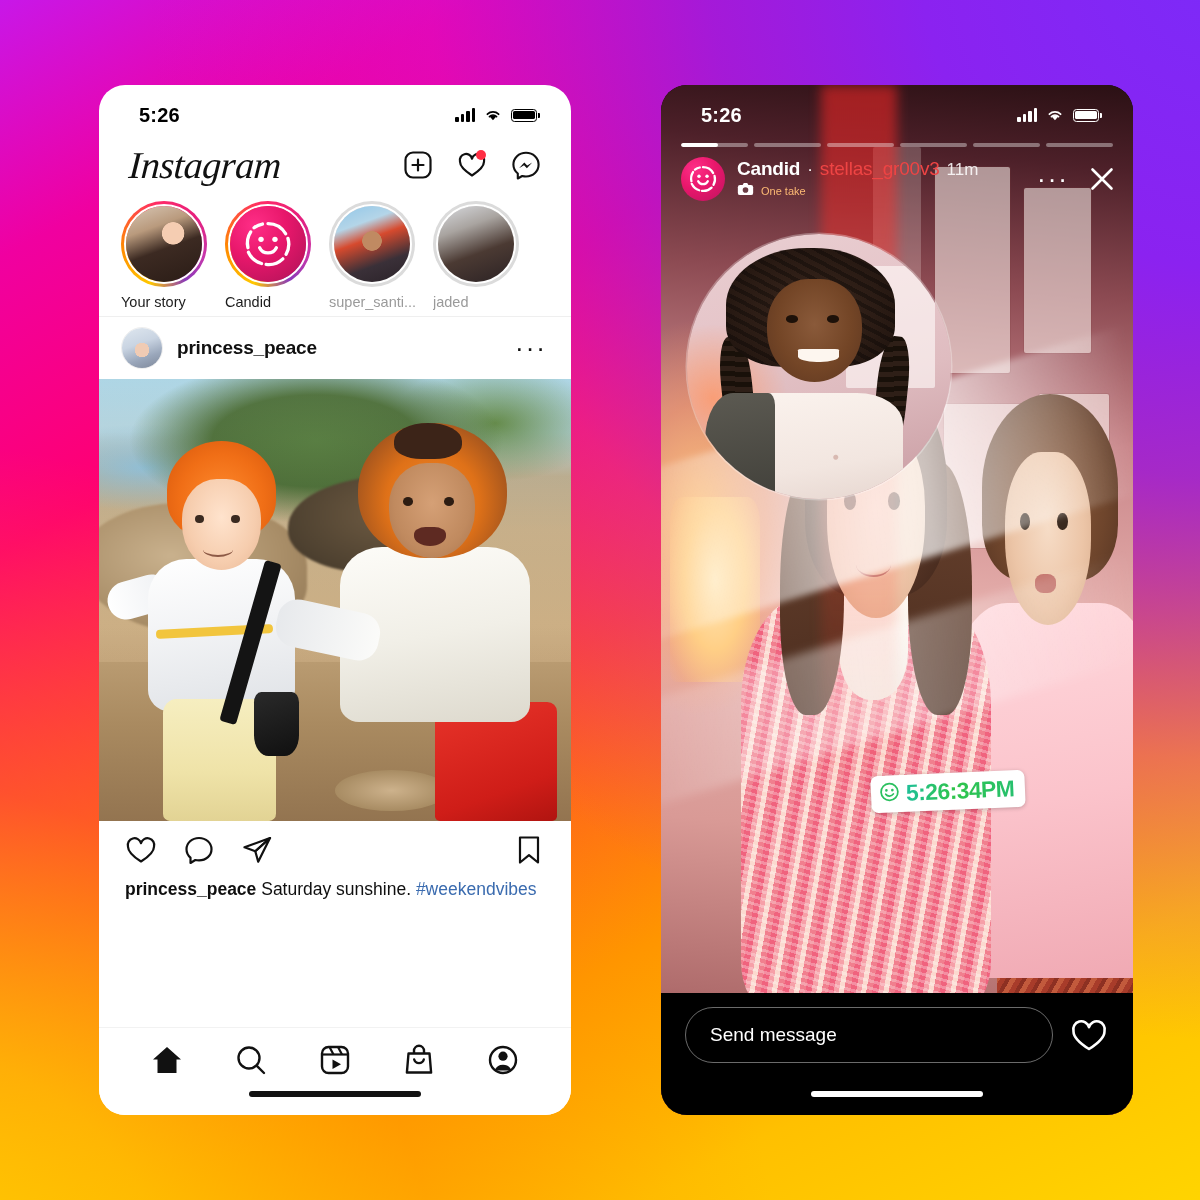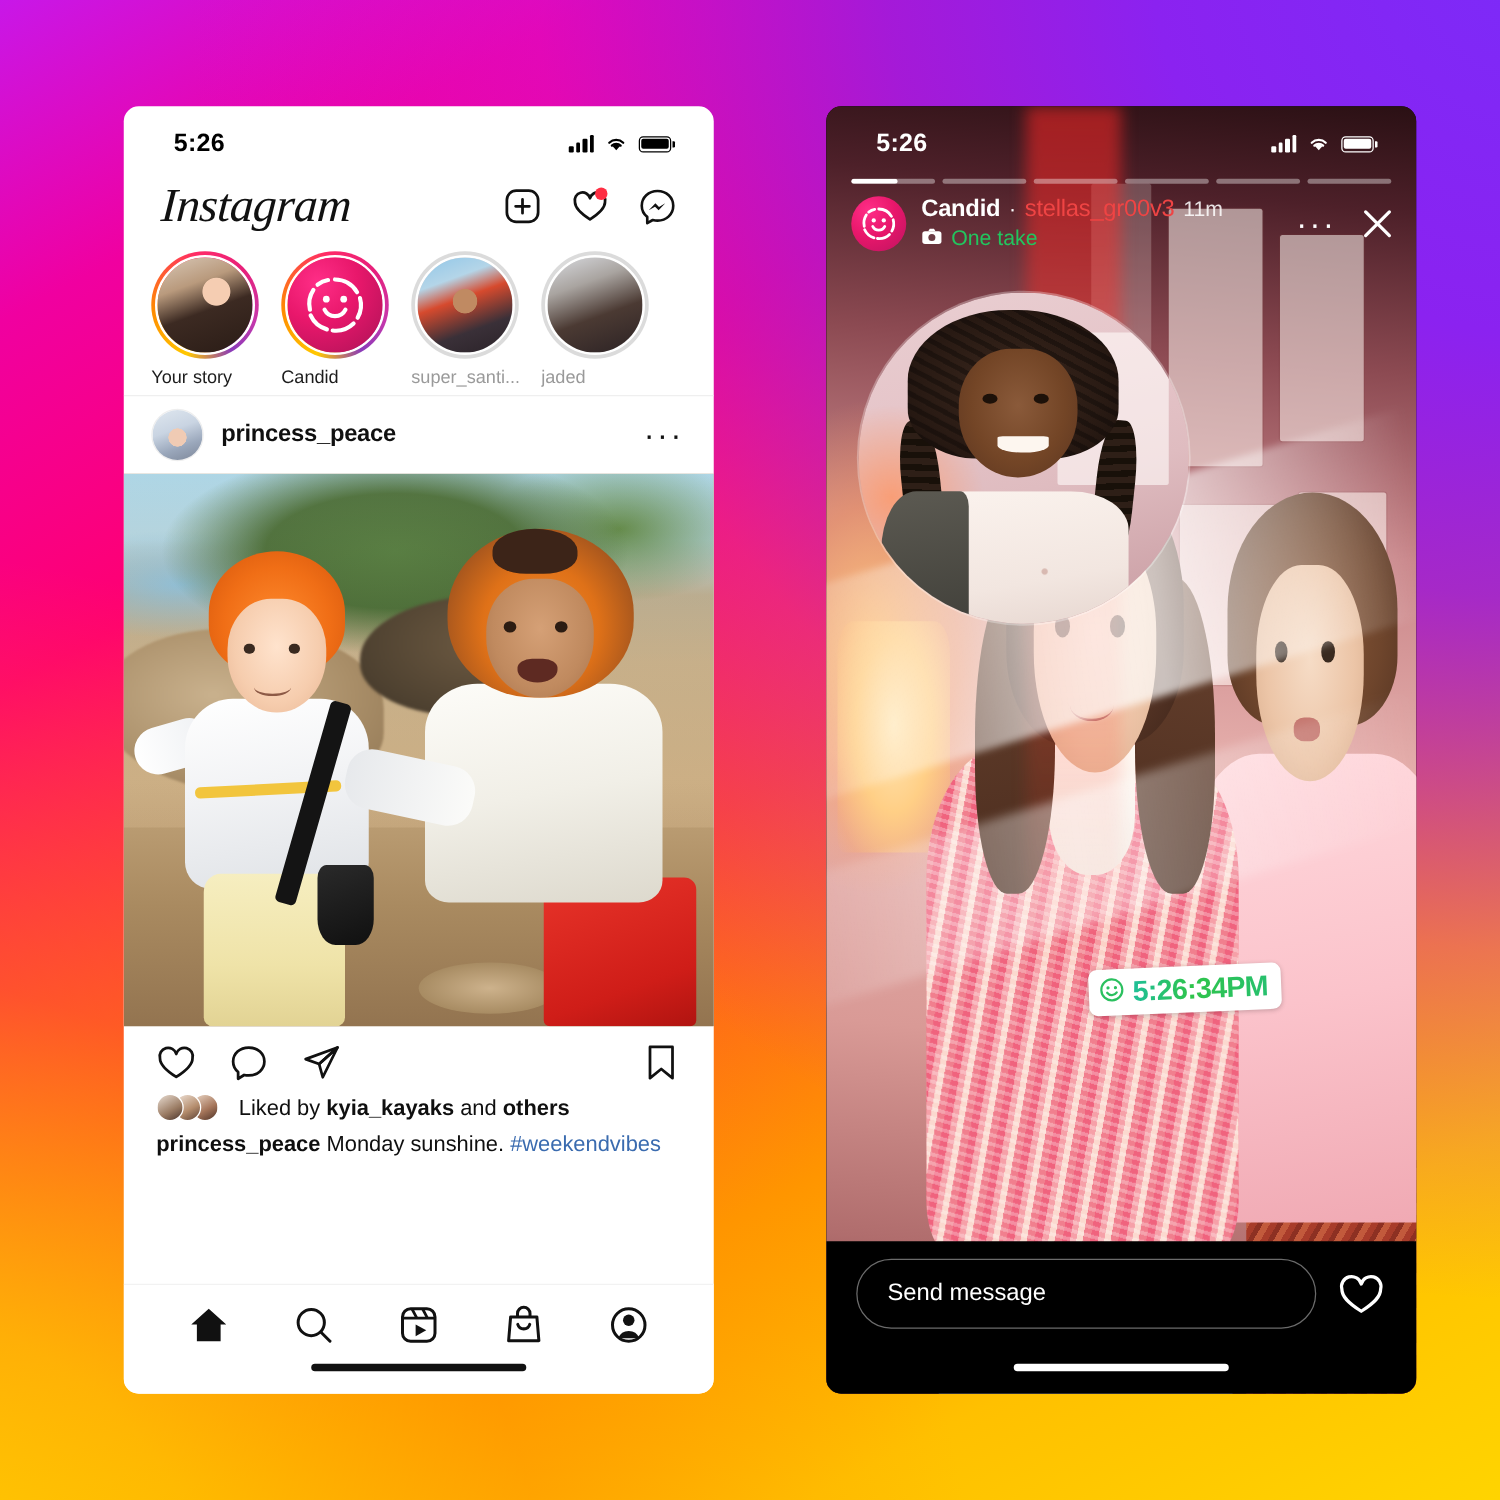--- a/index.html
+++ b/index.html
@@ -34,21 +34,21 @@
     content: "";
     position: absolute; inset: 0;
     background:
       radial-gradient(circle at -10% 112%, #FFD400 0%, rgba(255,200,0,0.75) 16%, rgba(255,149,0,0.35) 30%, rgba(255,74,42,0) 48%);
     pointer-events: none;
   }
 
   
   .phone {
     position: absolute;
-    border-radius: 12px;
+    border-radius: 26px;
     overflow: hidden;
     z-index: 4;
   }
   .phone-left {
     left: 99px; top: 85px;
     width: 472px; height: 1030px;
     background: #ffffff;
   }
   .phone-right {
     left: 661px; top: 85px;
@@ -450,21 +450,21 @@
     background: radial-gradient(circle at 32% 26%, #FF2E87 0%, #E8176B 46%, #BE1360 100%);
     display:flex; align-items:center; justify-content:center;
   }
   .story-meta { display:flex; flex-direction:column; gap:2px; min-width:0; }
   .story-line1 { display:flex; align-items:baseline; gap:7px; white-space:nowrap; }
   .sname { color:#fff; font-size:19px; font-weight:bold; letter-spacing:-0.2px; }
   .sdot { color:#fff; font-size:17px; }
   .shandle { color:#ef4444; font-size:19px; letter-spacing:-0.2px; }
   .stime { color:rgba(255,255,255,0.86); font-size:17px; }
   .story-line2 { display:flex; align-items:center; gap:7px; }
-  .onetake { color:#22c55e; font-size:17px; }
+  .onetake { color:#fdba74; font-size:11px; }
   .story-ctrl { margin-left:auto; display:flex; align-items:center; gap:20px; }
   .sdots { color:#fff; font-size:26px; line-height:8px; letter-spacing:2px; cursor:pointer; }
   .sclose { width:26px; height:26px; cursor:pointer; }
 
   
   .time-sticker {
     position:absolute; left:44.5%; top:66.8%;
     background:#ffffff;
     border-radius:7px;
     padding: 5px 11px 5px 8px;
@@ -664,31 +664,23 @@
               <path d="M29 4 L14.3 17.2 l2.9 10.6 L29 4Z" stroke="#111" stroke-width="2.2" fill="none" stroke-linejoin="round"></path>
             </svg>
         </span>
         <span class="act save">
           <svg viewBox="0 0 32 32" width="32" height="32">
               <path d="M7 3.5 h18 v25 l-9-7.3 -9 7.3Z" stroke="#111" stroke-width="2.2" fill="none" stroke-linejoin="round"></path>
             </svg>
         </span>
       </div>
 
-      <div class="likes-row">
-        <span class="liker-stack">
-          <span class="liker"></span>
-          <span class="liker"></span>
-          <span class="liker"></span>
-        </span>
-        <span><span>Liked by </span><b>kyia_kayaks</b><span> and </span><b>others</b></span>
-      </div>
 
       <div class="caption">
-        <span class="uname">princess_peace</span><span> Monday sunshine. </span><span class="tag">#weekendvibes</span>
+        <span class="uname">princess_peace</span><span> Saturday sunshine. </span><span class="tag">#weekendvibes</span>
       </div>
 
       <div class="tabbar">
         <span class="tab">
           <svg viewBox="0 0 36 36" width="36" height="36">
               <path d="M18 5 L32 17.5 v0 h-4.5 V31 h-19 V17.5 H4 Z" fill="#111"></path>
             </svg>
         </span>
         <span class="tab">
           <svg viewBox="0 0 36 36" width="36" height="36">

